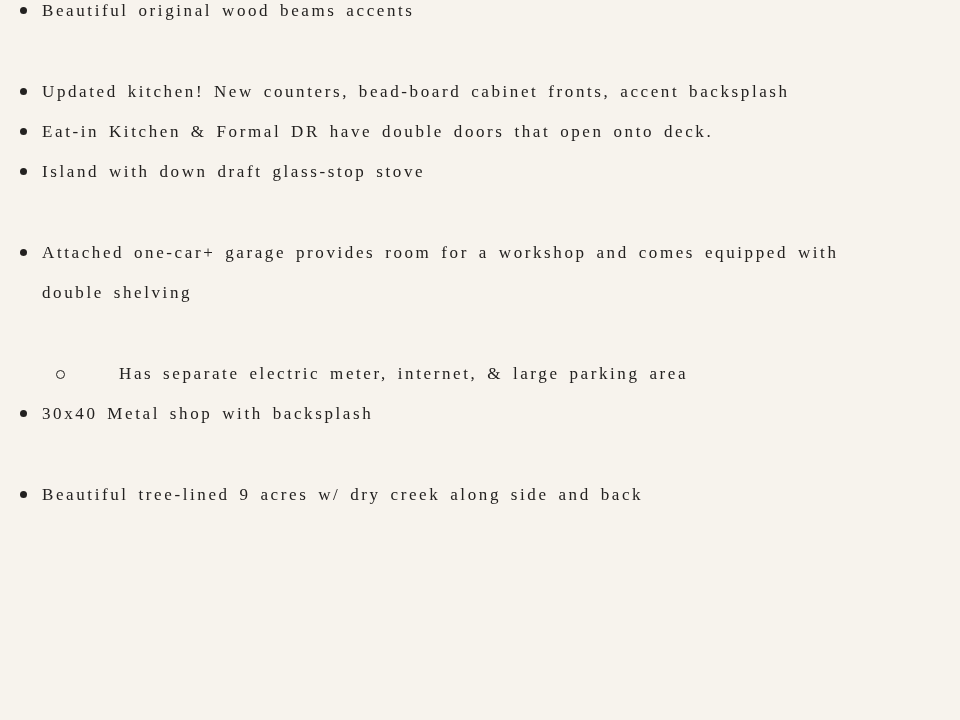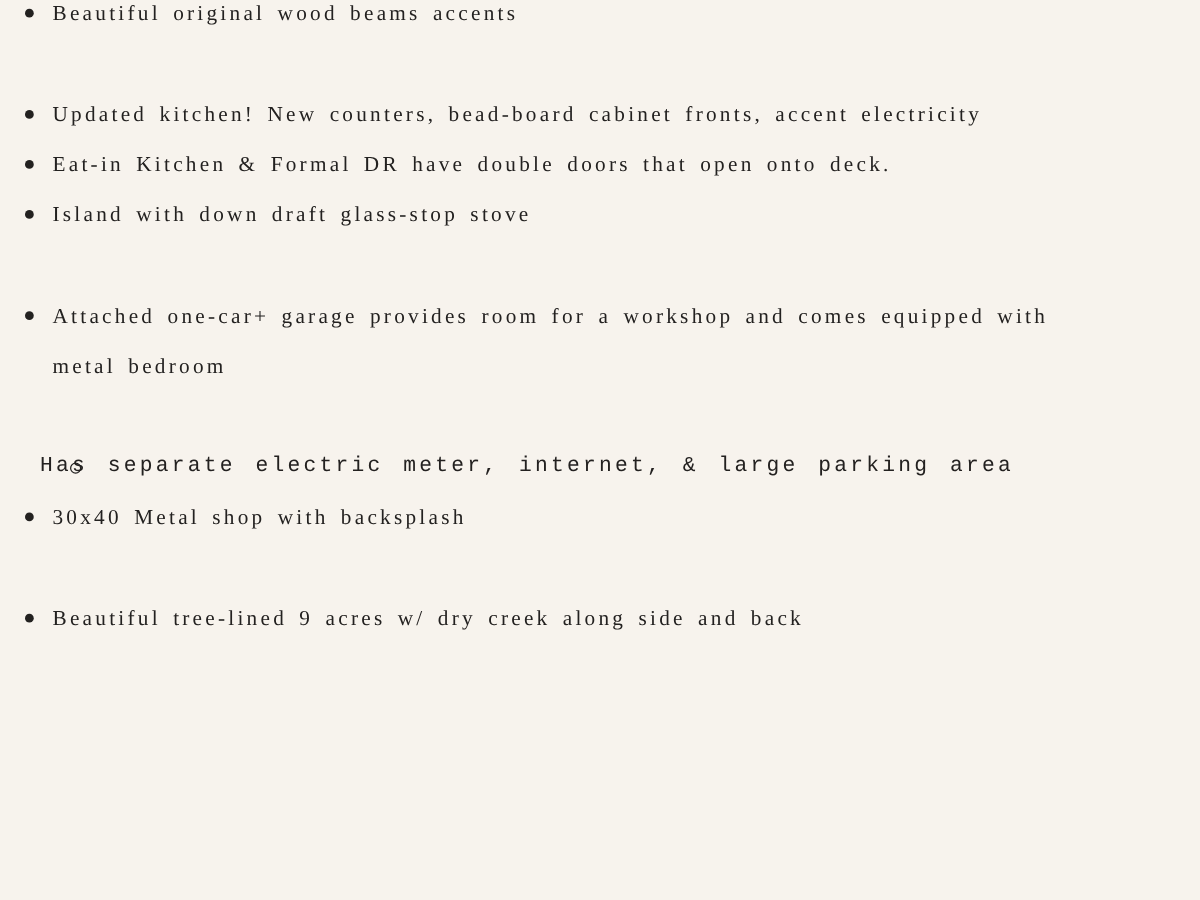--- a/index.html
+++ b/index.html
@@ -22,21 +22,21 @@
     height: 41px;
   }
   .item {
     position: relative;
     line-height: 40px;
     font-size: 17px;
     letter-spacing: 2.6px;
     word-spacing: 3px;
   }
   .item.lvl1 { padding-left: 42px; }
-  .item.lvl2 { padding-left: 32px; font-family: Liberation Mono, monospace; }
+  .item.lvl2 { padding-left: 119px; }
   .txt {
     white-space: pre-line;
   }
   .marker-dot {
     position: absolute;
     left: 20px;
     top: 16px;
     width: 7px;
     height: 7px;
     border-radius: 50%;
@@ -64,39 +64,39 @@
       <span class="marker-dot"></span>
       <div class="txt">Beautiful original wood beams accents</div>
     </div>
   </div>
 
   <div class="gap"></div>
 
   <div class="group">
     <div class="item lvl1">
       <span class="marker-dot"></span>
-      <div class="txt">Updated kitchen! New counters, bead-board cabinet fronts, accent electricity</div>
+      <div class="txt">Updated kitchen! New counters, bead-board cabinet fronts, accent backsplash</div>
     </div>
     <div class="item lvl1">
       <span class="marker-dot"></span>
       <div class="txt">Eat-in Kitchen &amp; Formal DR have double doors that open onto deck.</div>
     </div>
     <div class="item lvl1">
       <span class="marker-dot"></span>
       <div class="txt">Island with down draft glass-stop stove</div>
     </div>
   </div>
 
   <div class="gap"></div>
 
   <div class="group">
     <div class="item lvl1">
       <span class="marker-dot"></span>
       <div class="txt">Attached one-car+ garage provides room for a workshop and comes equipped with
-metal bedroom</div>
+double shelving</div>
     </div>
   </div>
 
   <div class="gap"></div>
 
   <div class="group">
     <div class="item lvl2">
       <span class="marker-circle"></span>
       <div class="txt">Has separate electric meter, internet, &amp; large parking area</div>
     </div>

